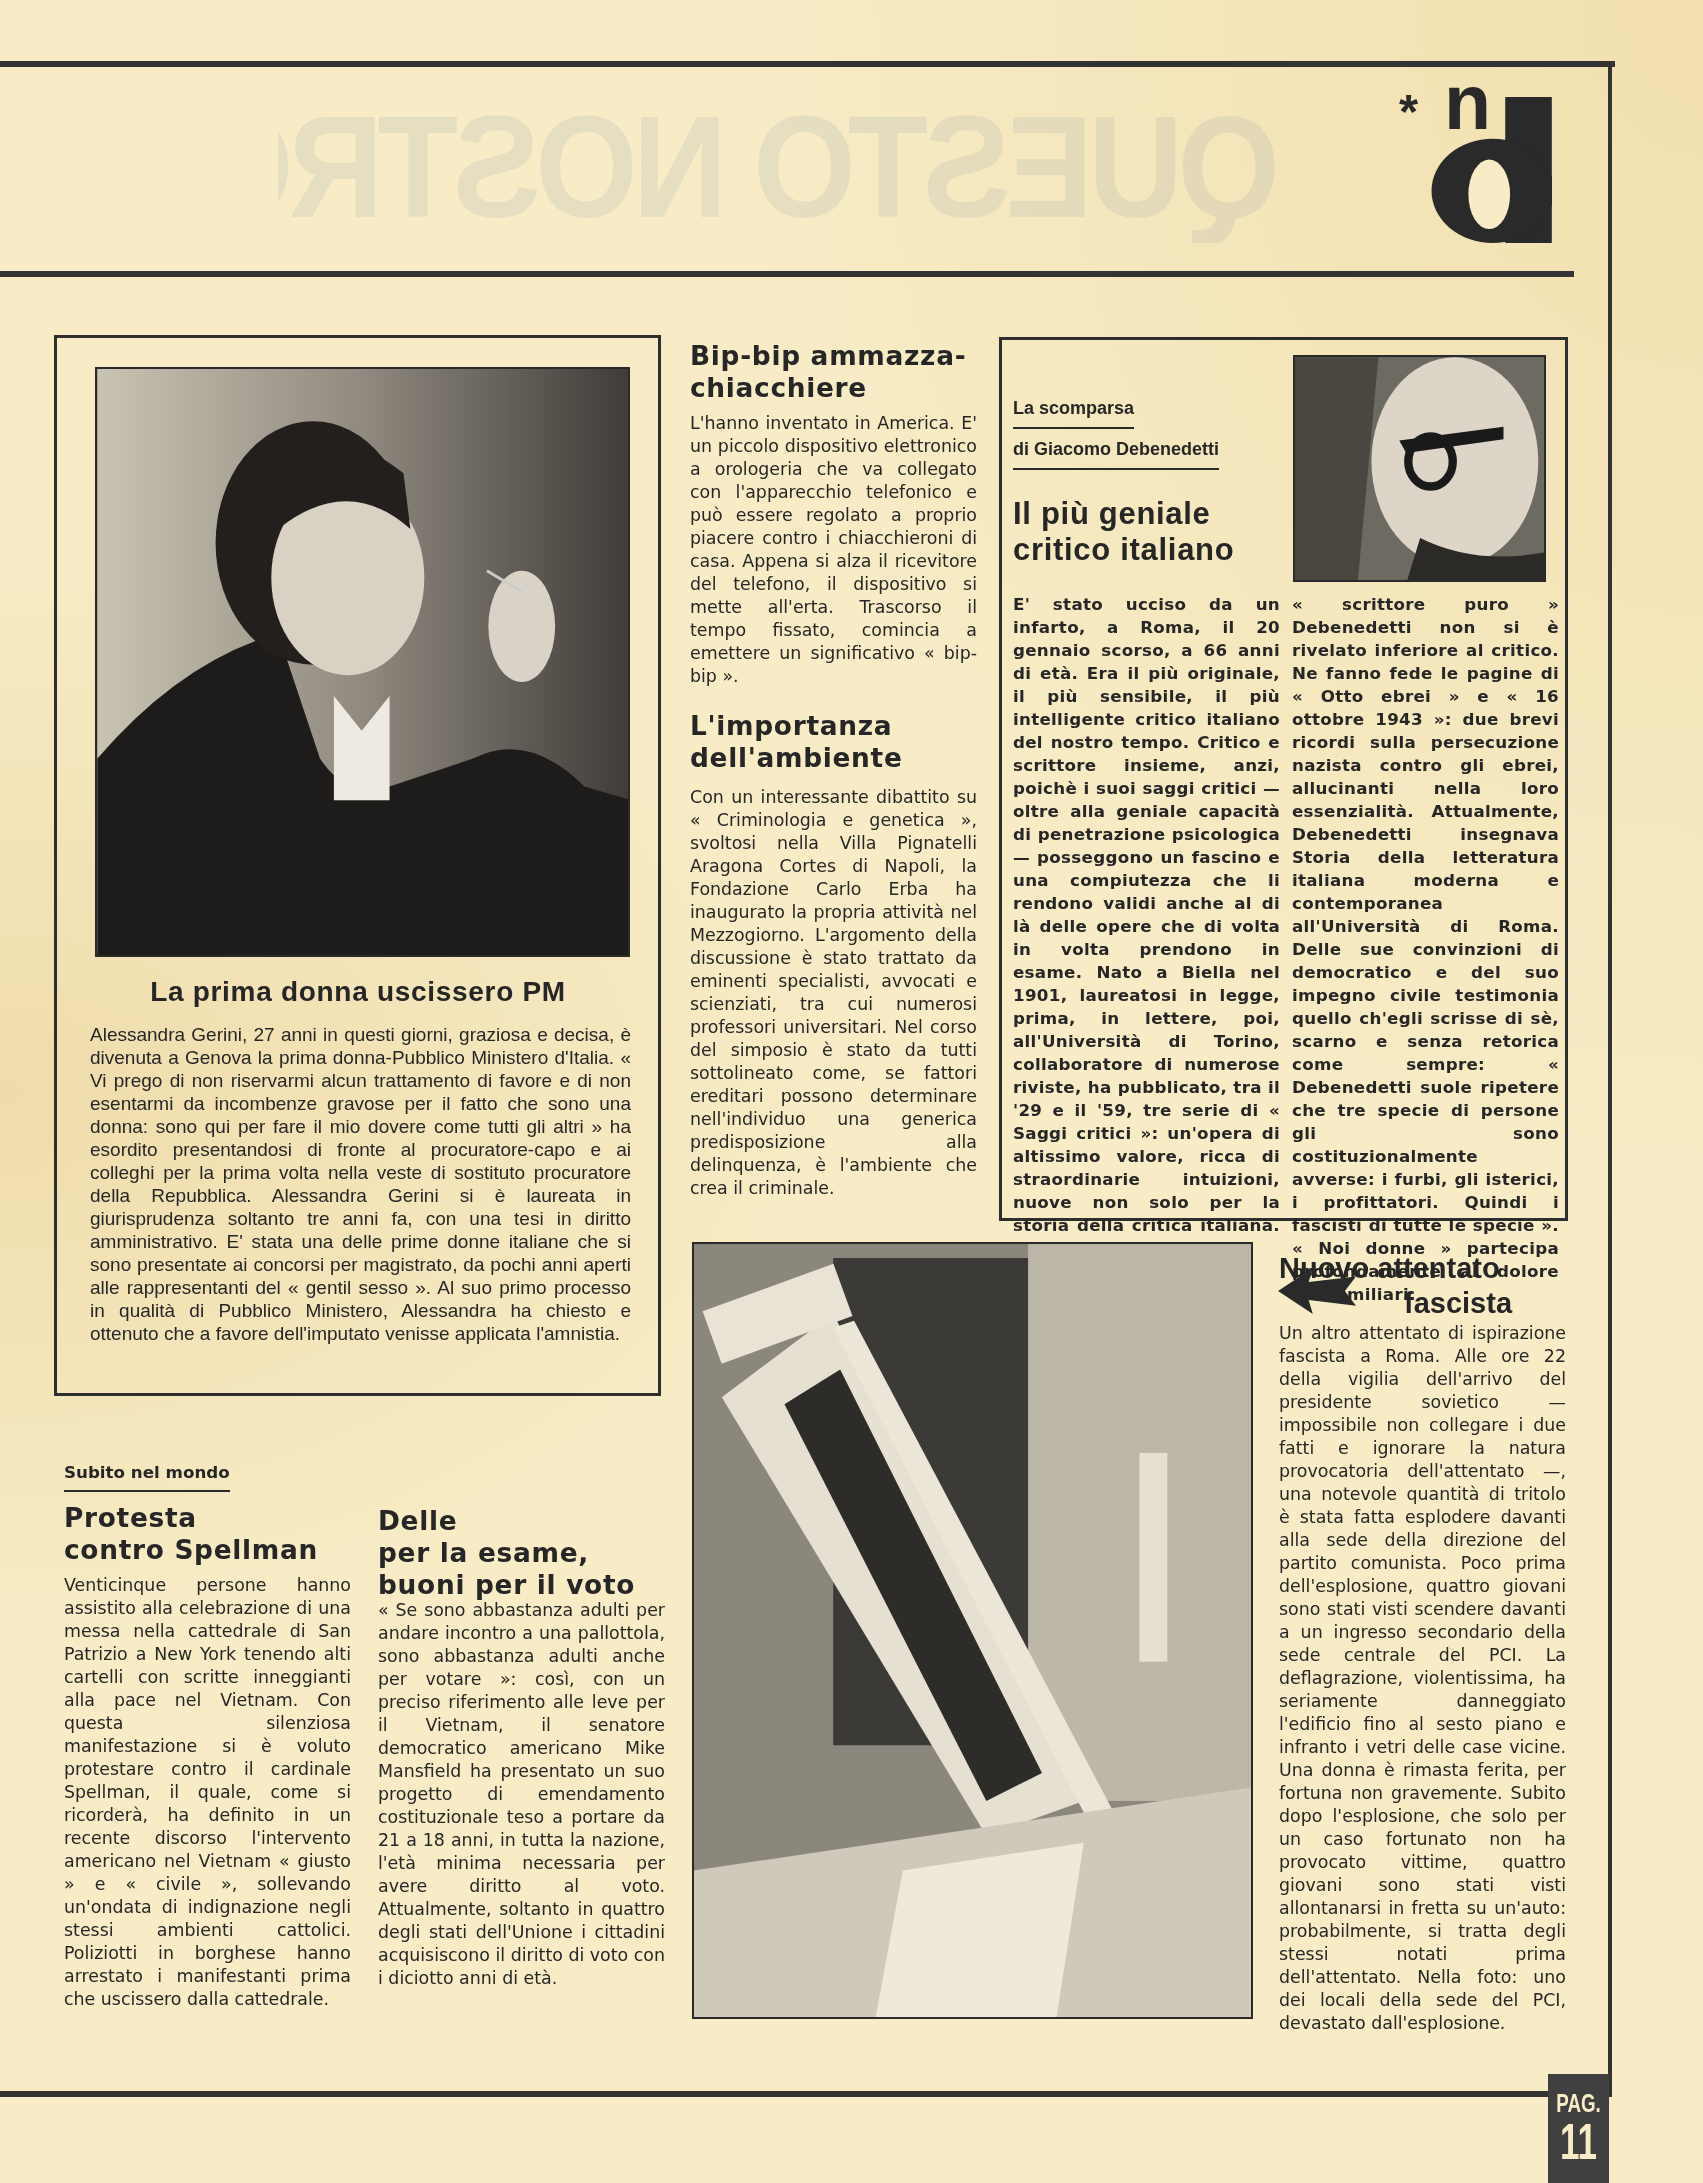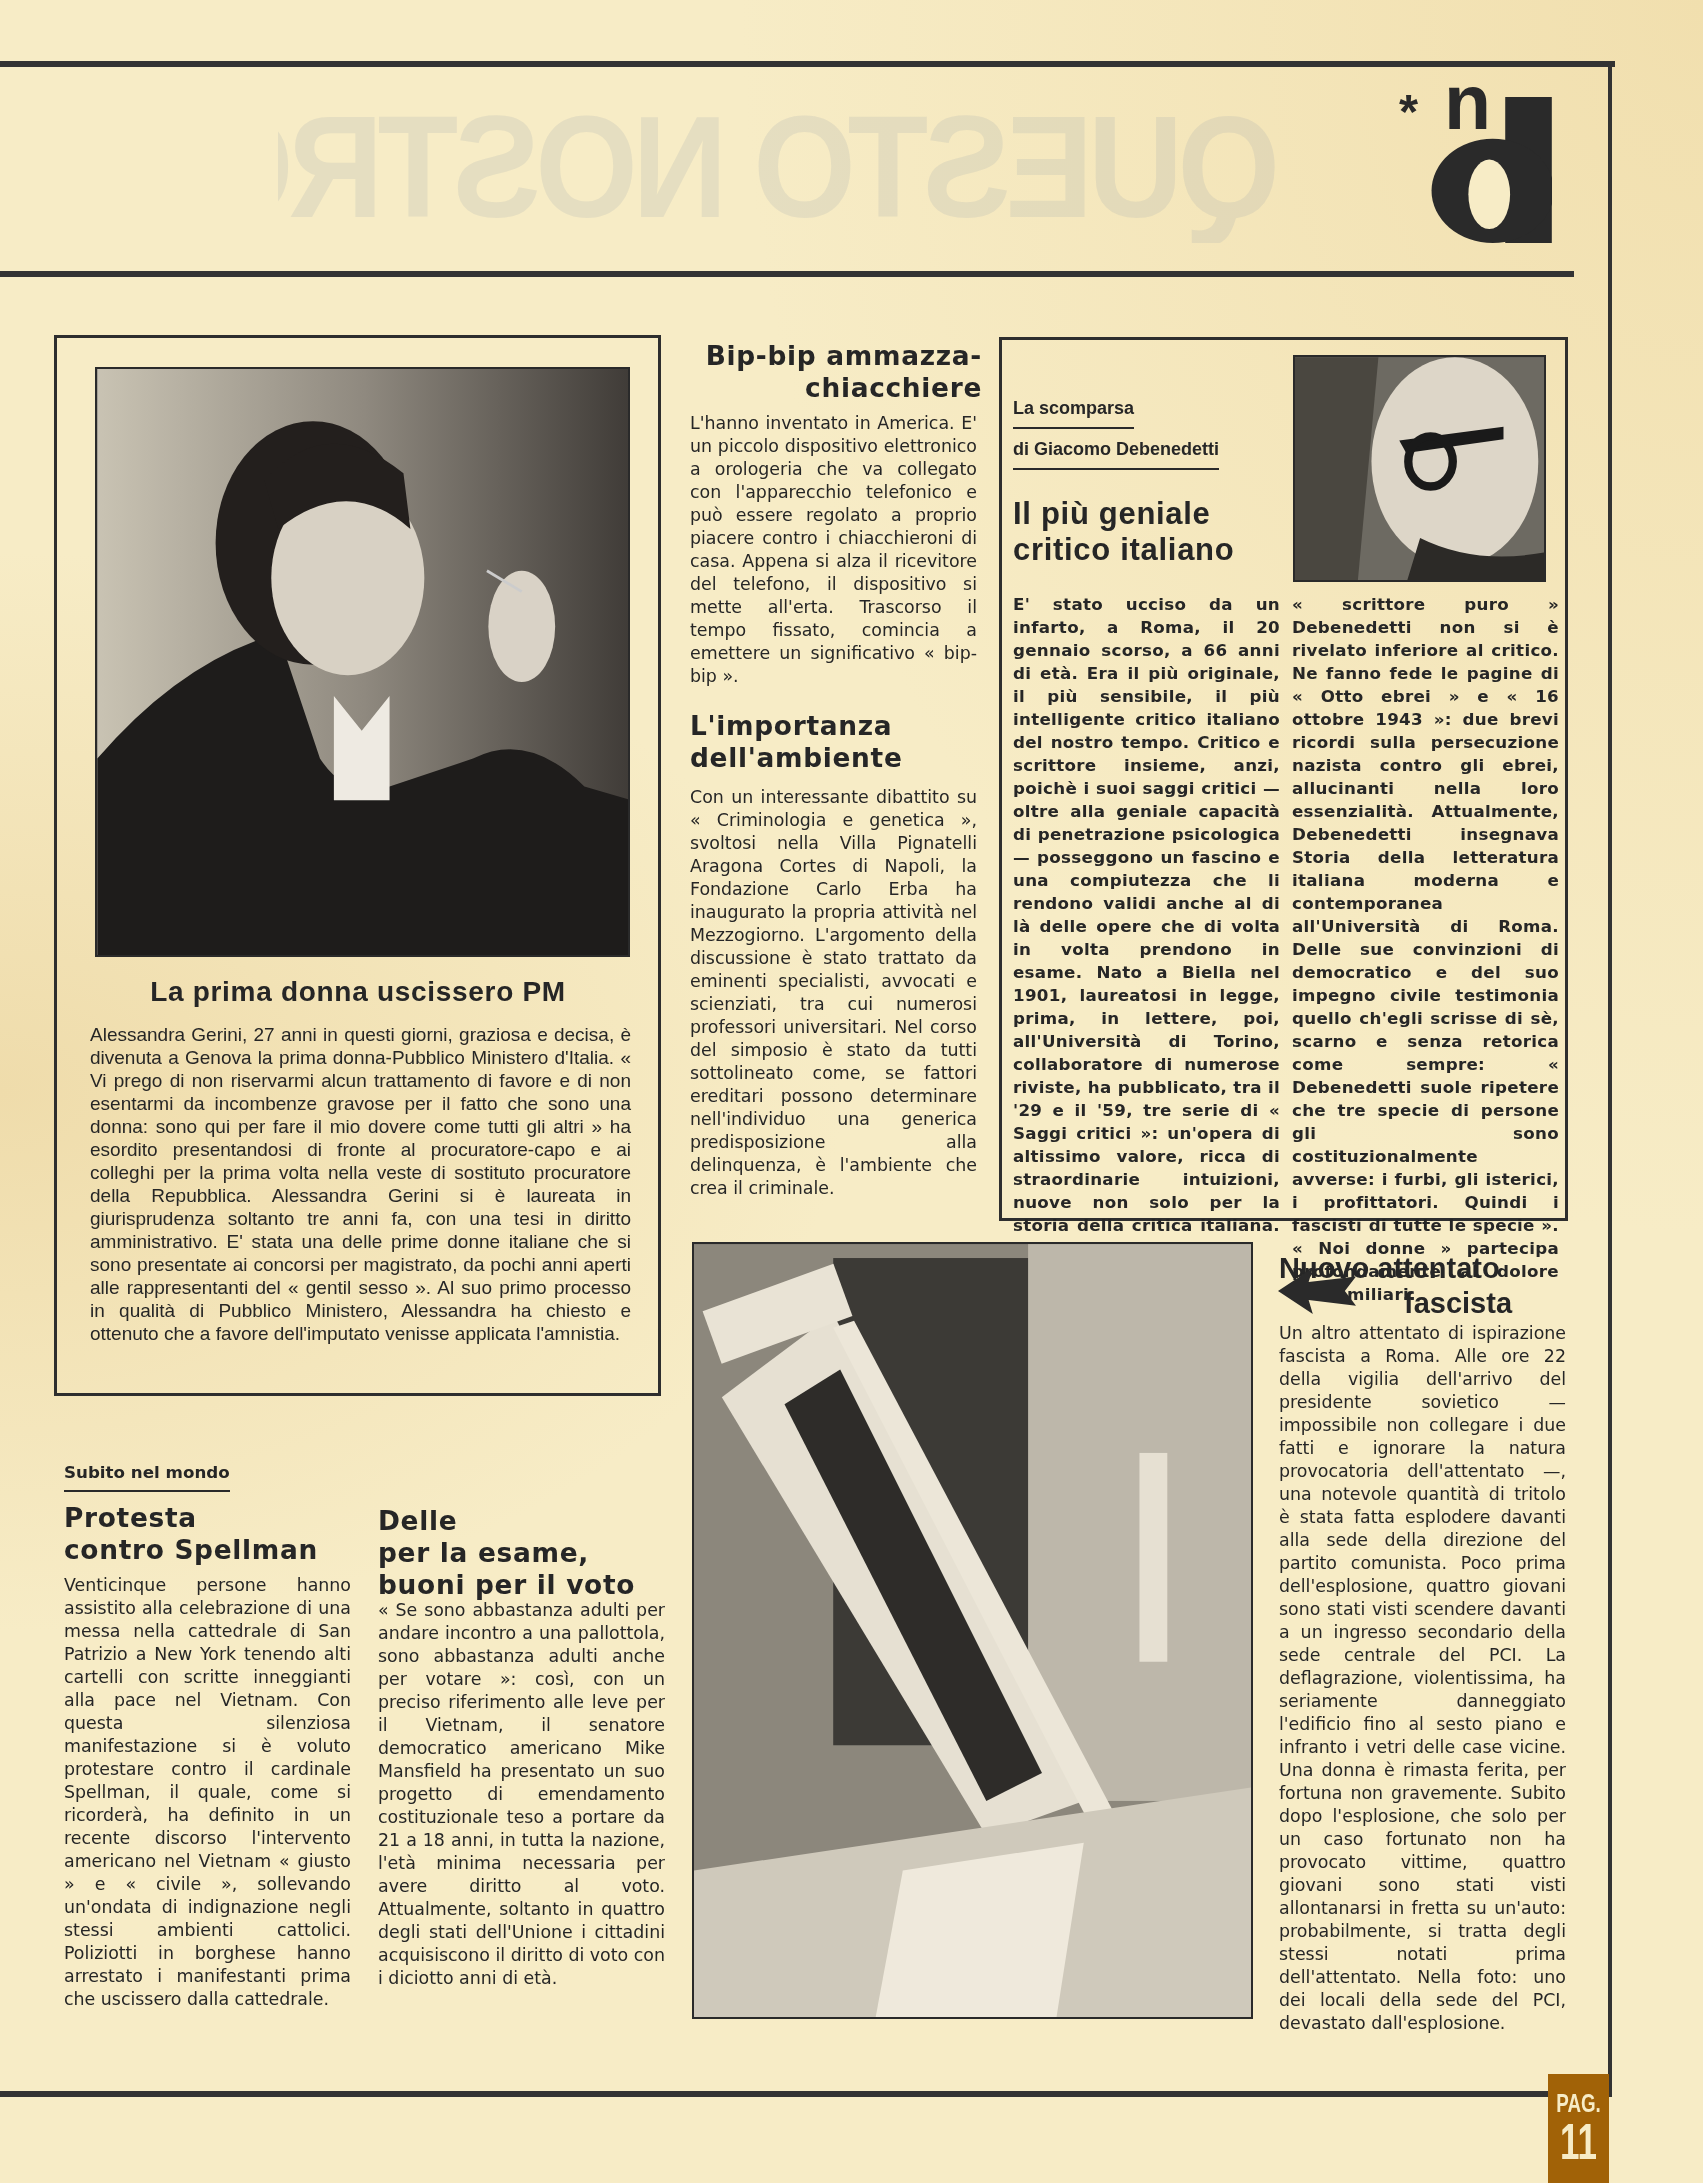--- a/index.html
+++ b/index.html
@@ -47,21 +47,21 @@
 
   .h-sans { font-family: "DejaVu Sans", sans-serif; font-weight: bold; letter-spacing: 0.7px; }
   .h-cond { font-family: "Liberation Sans", sans-serif; font-weight: bold; }
   .body-sans { font-family: "DejaVu Sans", sans-serif; font-size: 17.4px; line-height: 23px; text-align: justify; hyphens: auto; }
   .body-cond { font-family: "Liberation Sans", sans-serif; font-size: 19px; line-height: 23px; text-align: justify; }
   .body-bold { font-family: "DejaVu Sans", sans-serif; font-weight: bold; font-size: 17.4px; line-height: 23px; text-align: justify; }
 
   .kicker { font-family: "Liberation Sans", sans-serif; font-weight: bold; font-size: 18px; border-bottom: 2.8px solid #2a2a2a; display: inline-block; padding-bottom: 8px; }
 
   .page-tab {
-    left: 1548px; top: 2074px; width: 61px; height: 109px; background: #a16207;
+    left: 1548px; top: 2074px; width: 61px; height: 109px; background: #404040;
     color: #f7ecc6; text-align: center; font-family: "Liberation Sans", sans-serif; font-weight: bold;
   }
   .page-tab .lbl { font-size: 25px; margin-top: 15.3px; transform: scaleX(0.75); display: block; }
   .page-tab .num { font-size: 50px; line-height: 49px; transform: scaleX(0.7); display: block; }
 </style>
 </head>
 <body>
 
 <div class="abs frame-top"></div>
 <div class="abs frame-right"></div>
@@ -93,21 +93,21 @@
     <ellipse cx="360" cy="300" rx="110" ry="140" fill="#d8d1c4"></ellipse>
     <path d="M240 160 Q330 60 440 150 L450 230 Q360 150 260 230 Z" fill="#231f1d"></path>
     <path d="M340 470 L380 520 L420 470 L420 620 L340 620 Z" fill="#eeeae2"></path>
     <ellipse cx="610" cy="370" rx="48" ry="80" fill="#d9d2c6"></ellipse>
     <line x1="560" y1="290" x2="610" y2="320" stroke="#ccc" stroke-width="4"></line>
   </svg>
 </div>
 <div class="abs h-cond" style="left:104px; top:976px; width:508px; text-align:center; font-size:28px; letter-spacing:0.7px;">La prima donna uscissero PM</div>
 <div class="abs body-cond" style="left:90px; top:1023px; width:541px;">Alessandra Gerini, 27 anni in questi giorni, graziosa e decisa, è divenuta a Genova la prima donna-Pubblico Ministero d'Italia. « Vi prego di non riservarmi alcun trattamento di favore e di non esentarmi da incombenze gravose per il fatto che sono una donna: sono qui per fare il mio dovere come tutti gli altri » ha esordito presentandosi di fronte al procuratore-capo e ai colleghi per la prima volta nella veste di sostituto procuratore della Repubblica. Alessandra Gerini si è laureata in giurisprudenza soltanto tre anni fa, con una tesi in diritto amministrativo. E' stata una delle prime donne italiane che si sono presentate ai concorsi per magistrato, da pochi anni aperti alle rappresentanti del « gentil sesso ». Al suo primo processo in qualità di Pubblico Ministero, Alessandra ha chiesto e ottenuto che a favore dell'imputato venisse applicata l'amnistia.</div>
 
-<div class="abs h-sans" style="left:690px; top:340px; width:292px; font-size:26.4px; line-height:32px;text-align:right;">
+<div class="abs h-sans" style="left:690px; top:340px; width:292px; font-size:26.4px; line-height:32px;">
   <div>Bip-bip ammazza-</div>
   <div>chiacchiere</div>
 </div>
 <div class="abs body-sans" style="left:690px; top:412px; width:287px;">L'hanno inventato in America. E' un piccolo dispositivo elettronico a orologeria che va collegato con l'apparecchio telefonico e può essere regolato a proprio piacere contro i chiacchieroni di casa. Appena si alza il ricevitore del telefono, il dispositivo si mette all'erta. Trascorso il tempo fissato, comincia a emettere un significativo « bip-bip ».</div>
 
 <div class="abs h-sans" style="left:690px; top:710px; width:292px; font-size:26.4px; line-height:32px;">
   <div>L'importanza</div>
   <div>dell'ambiente</div>
 </div>
 <div class="abs body-sans" style="left:690px; top:786px; width:287px;">Con un interessante dibattito su « Criminologia e genetica », svoltosi nella Villa Pignatelli Aragona Cortes di Napoli, la Fondazione Carlo Erba ha inaugurato la propria attività nel Mezzogiorno. L'argomento della discussione è stato trattato da eminenti specialisti, avvocati e scienziati, tra cui numerosi professori universitari. Nel corso del simposio è stato da tutti sottolineato come, se fattori ereditari possono determinare nell'individuo una generica predisposizione alla delinquenza, è l'ambiente che crea il criminale.</div>

